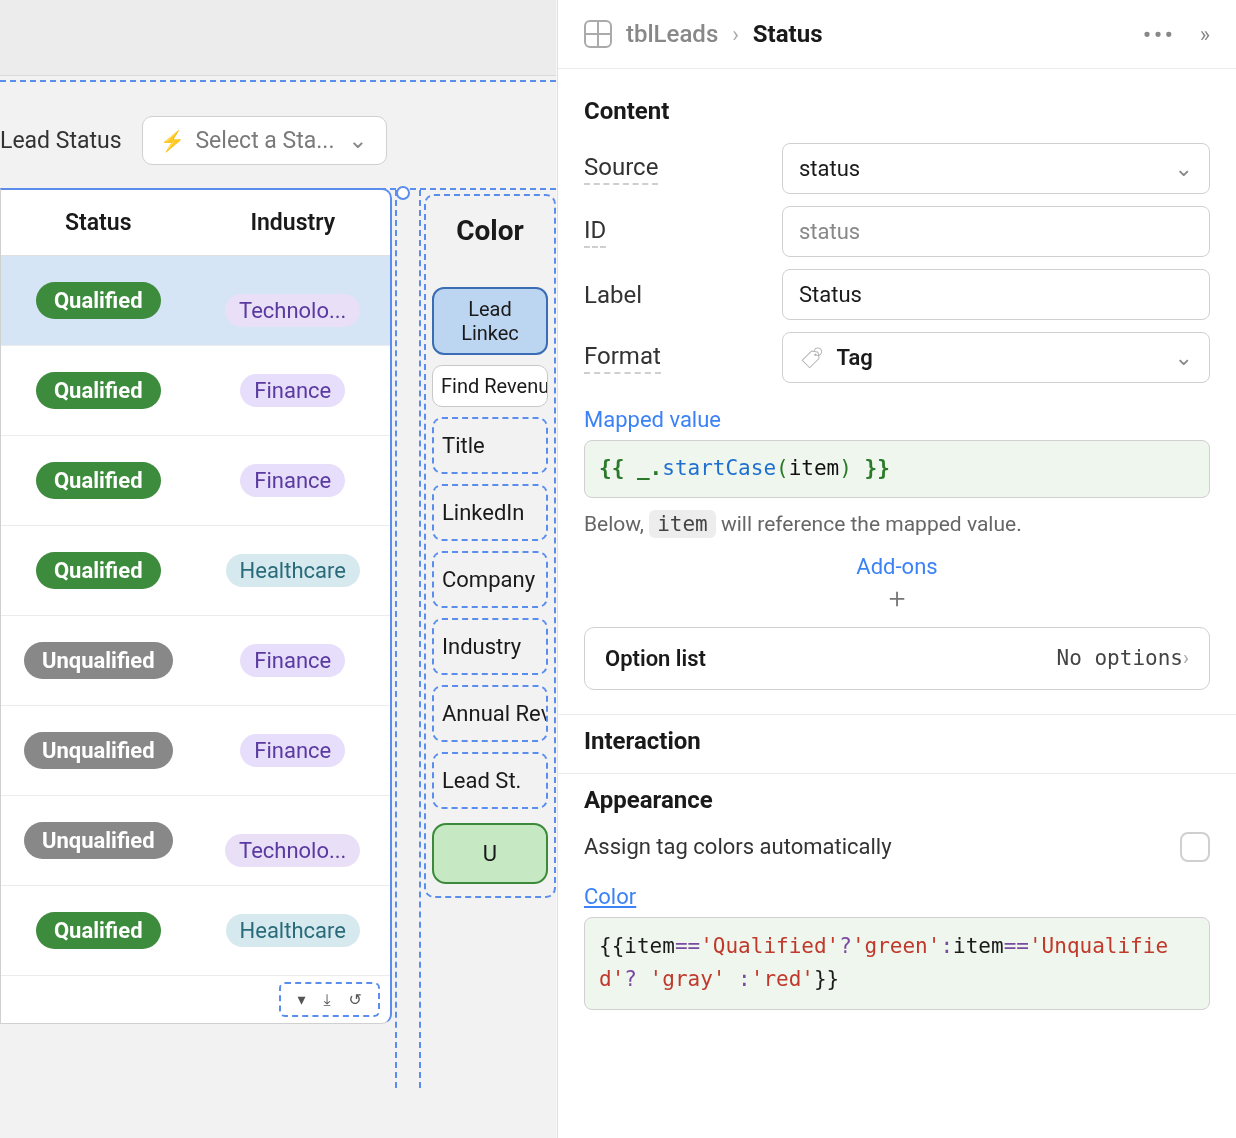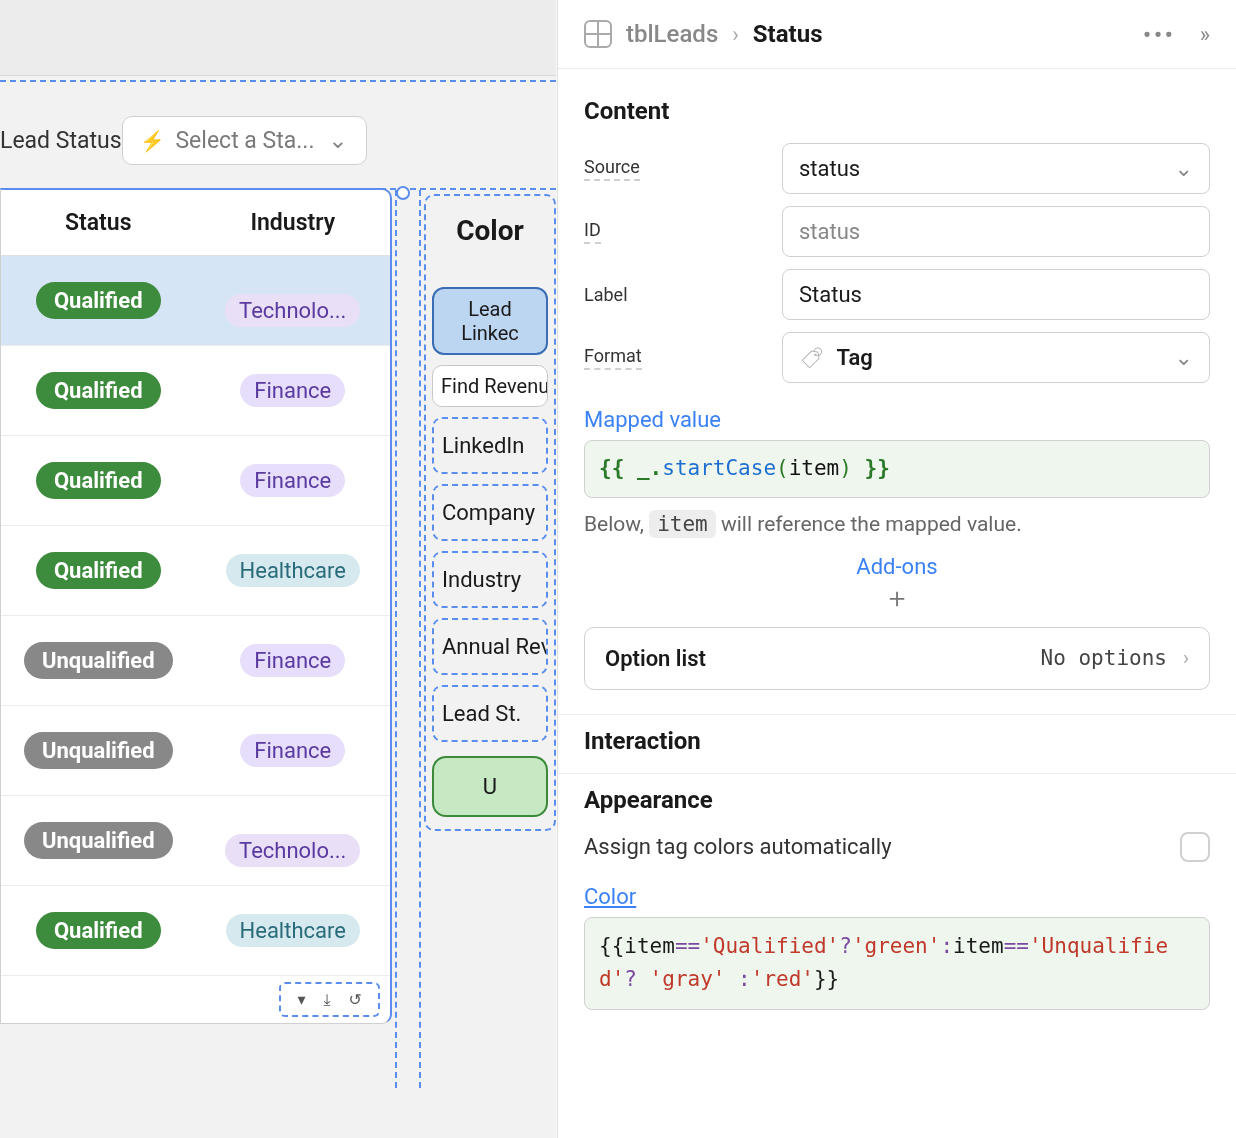--- a/index.html
+++ b/index.html
@@ -30,20 +30,21 @@
     left: 0;
     top: 80px;
     width: 556px;
     border-top: 2px dashed #5a8dee;
     border-bottom: 2px dashed #5a8dee;
     height: 110px;
   }
   .lead-status-row {
     display: flex;
     align-items: center;
+    gap: 20px;
     padding: 34px 0 0 0;
   }
   .lead-status-label {
     font-size: 23px;
     font-weight: 400;
     color: #333;
   }
   .select-dropdown {
     display: flex;
     align-items: center;
@@ -231,21 +232,21 @@
   .grid-icon::after { width:100%; height:2px; top:50%; transform:translateY(-50%);}
   .crumb-table { font-size: 24px; color: #888; font-weight: 500;}
   .crumb-sep { font-size: 22px; color: #aaa; }
   .crumb-field { font-size: 24px; font-weight: 700; color: #1a1a1a; }
   .header-actions { margin-left: auto; display: flex; gap: 24px; color: #888; }
   .dots { letter-spacing: 3px; font-size: 22px; font-weight: 700;}
   .collapse-icon { font-size: 22px; }
   .panel-body { padding: 18px 26px; overflow-y: auto; height: calc(100% - 80px);}
   .section-title { font-size: 24px; font-weight: 700; margin: 10px 0 18px 0; }
   .field-row { display: flex; align-items: center; margin: 12px 0; gap: 18px;}
-  .field-label { width: 180px; font-size: 18px; color: #333; }
+  .field-label { width: 180px; font-size: 24px; color: #333; }
   .field-label.dashed { border-bottom: 2px dashed #cfcfcf; display:inline-block; padding-bottom:2px; width:auto; margin-right: auto;}
   .label-wrap { width: 180px; }
   .input {
     flex: 1;
     border: 1px solid #d0d0d0;
     border-radius: 8px;
     padding: 12px 16px;
     font-size: 22px;
     background: #fff;
     display: flex;
@@ -401,20 +402,21 @@
   </div>
 
   <div class="dash-col"></div>
 
   <div class="right-card">
     <div class="title-row">Color</div>
     <div class="right-inner">
       <div class="lead-tag">Lead Linkec</div>
       <div class="chip">Find Revenu</div>
       <div id="detail-fields">
+          <div class="dash-chip">Title</div>
           <div class="dash-chip">LinkedIn</div>
           <div class="dash-chip">Company</div>
           <div class="dash-chip">Industry</div>
           <div class="dash-chip">Annual Revenue</div>
           <div class="dash-chip">Lead St.</div>
         </div>
       <div class="green-chip">U</div>
     </div>
   </div>
 </div>
@@ -474,21 +476,21 @@
     <div class="note">
       <span>Below, </span><span class="mono-chip">item</span><span> will reference the mapped value.</span>
     </div>
 
     <div class="addons-row">
       <div class="sub-title" style="margin:0;">Add-ons</div>
       <div class="plus">＋</div>
     </div>
     <div class="option-row">
       <span class="optlabel">Option list</span>
-      <span style="display:flex;align-items:center;gap:16px;">
+      <span style="display:flex;align-items:center;gap:0;">
         <span class="optval">No options</span>
         <span class="chev-right">›</span>
       </span>
     </div>
 
     <div class="divider"></div>
     <div class="section-title">Interaction</div>
 
     <div class="divider"></div>
     <div class="section-title">Appearance</div>

